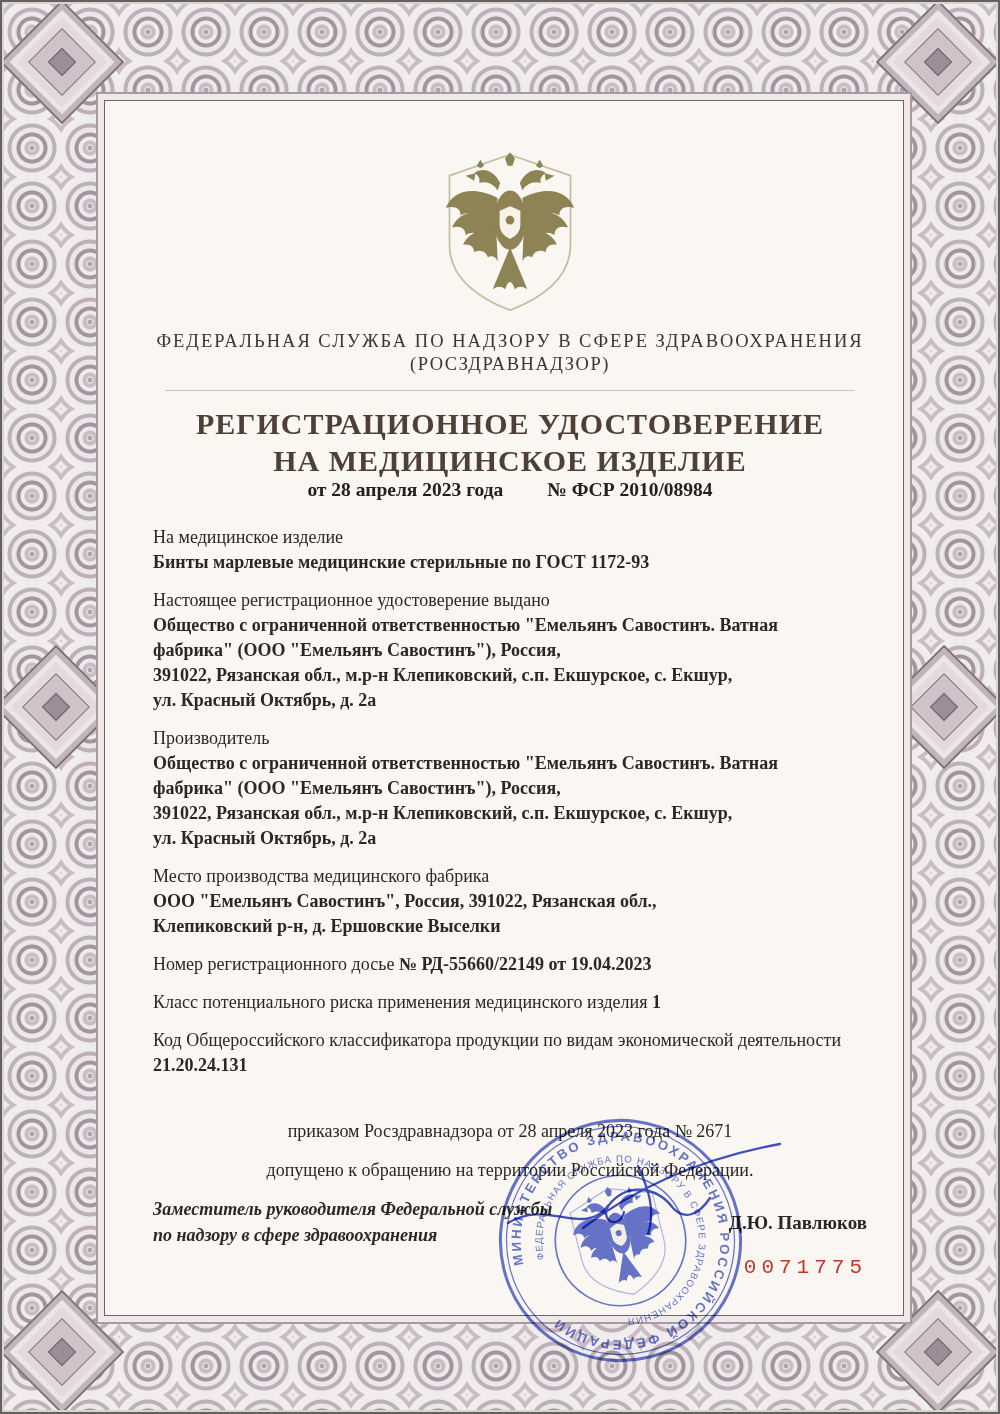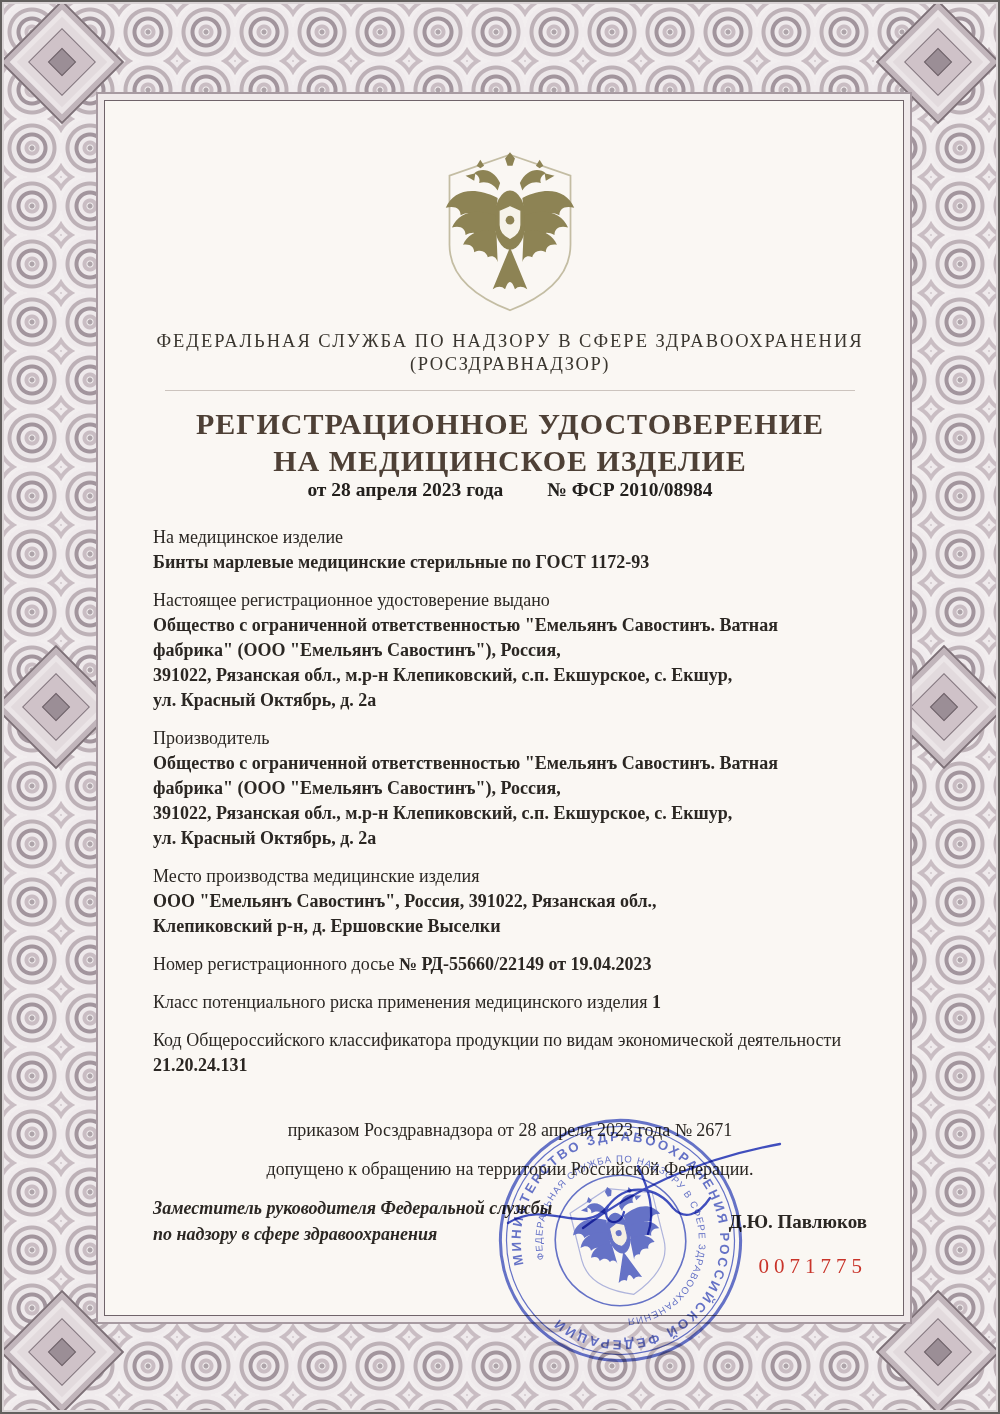--- a/index.html
+++ b/index.html
@@ -66,21 +66,21 @@
   .footer{
     position:absolute;left:48px;right:36px;bottom:34px;
     font-size:18px;line-height:27px;
   }
   .order p{margin:12px;text-align:center;}
   .signer-row{display:flex;justify-content:space-between;align-items:center;margin-top:8px;font-weight:bold;}
   .signer-title{line-height:26px;font-style:italic;}
   .signer-name{font-size:19px;}
   .serial-row{text-align:right;margin-top:6px;}
   .serial{
-    font-family:Liberation Serif, serif;
+    font-family:Liberation Mono, monospace;
     font-size:21px;letter-spacing:5px;color:var(--serial-red,#c9342a);
   }
   
   .stamp{
     position:absolute;left:478px;top:1098px;z-index:4;
     color:var(--stamp-blue,#3246c0);
     opacity:.74;mix-blend-mode:multiply;
     transform:rotate(-14deg);
     font-family:"Liberation Sans", sans-serif;
   }
@@ -195,21 +195,21 @@
 
     <div class="section">
       <div class="label">Производитель</div>
       <div class="value ml">Общество с ограниченной ответственностью "Емельянъ Савостинъ. Ватная
 фабрика" (ООО "Емельянъ Савостинъ"), Россия,
 391022, Рязанская обл., м.р-н Клепиковский, с.п. Екшурское, с. Екшур,
 ул. Красный Октябрь, д. 2а</div>
     </div>
 
     <div class="section">
-      <div class="label">Место производства медицинские изделия</div>
+      <div class="label">Место производства медицинского фабрика</div>
       <div class="value ml">ООО "Емельянъ Савостинъ", Россия, 391022, Рязанская обл.,
 Клепиковский р-н, д. Ершовские Выселки</div>
     </div>
 
     <div class="section inline-sec">
       <span class="label">Номер регистрационного досье </span><span class="value">№ РД-55660/22149 от 19.04.2023</span>
     </div>
 
     <div class="section inline-sec">
       <span class="label">Класс потенциального риска применения медицинского изделия </span><span class="value">1</span>

